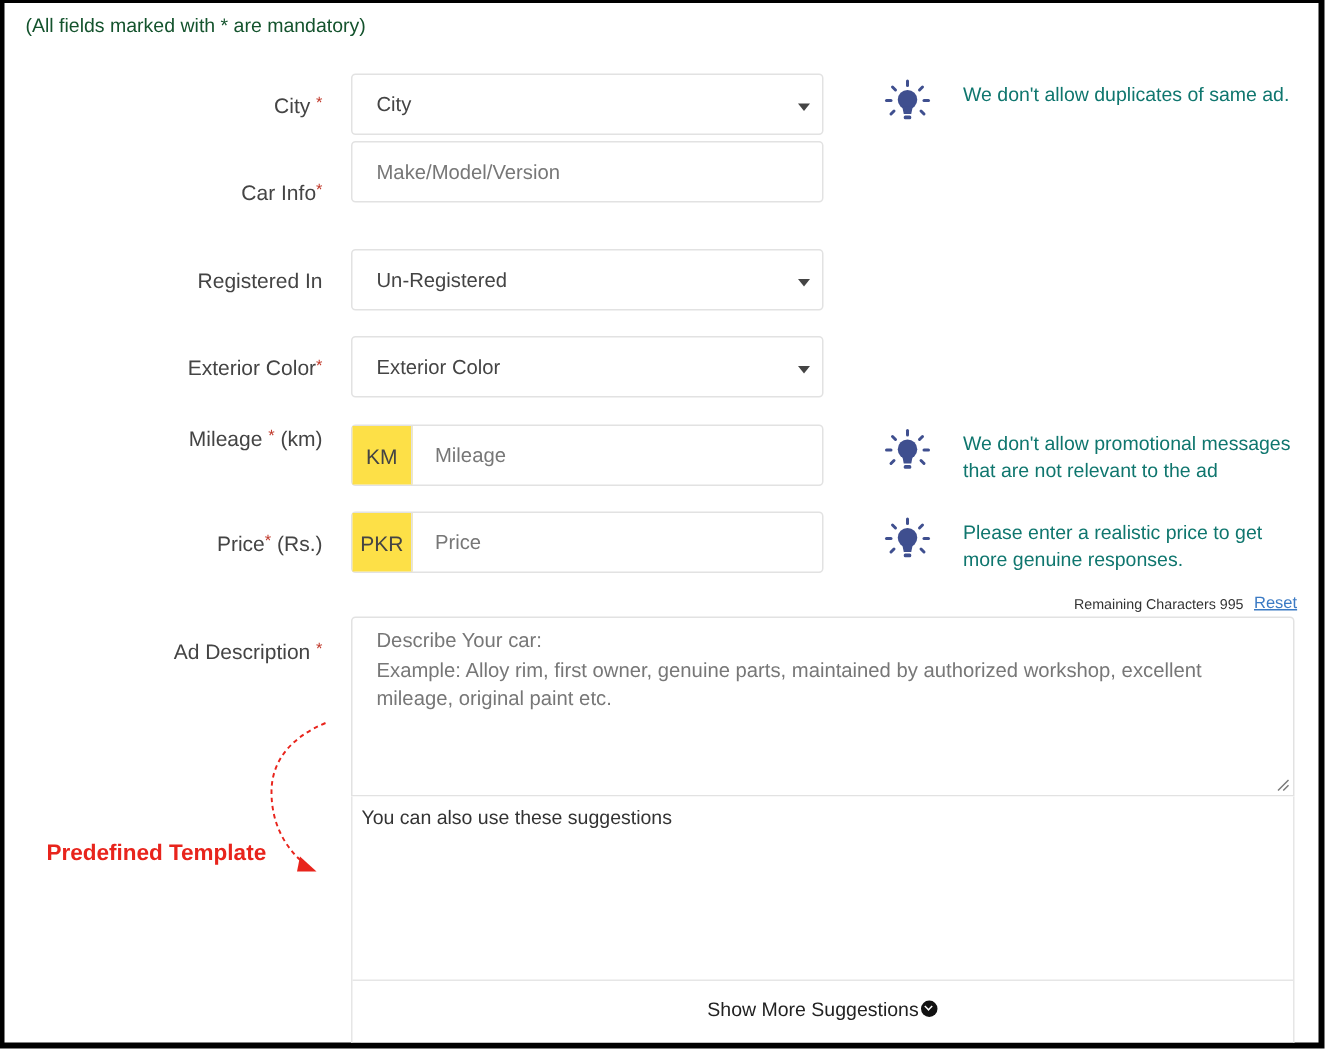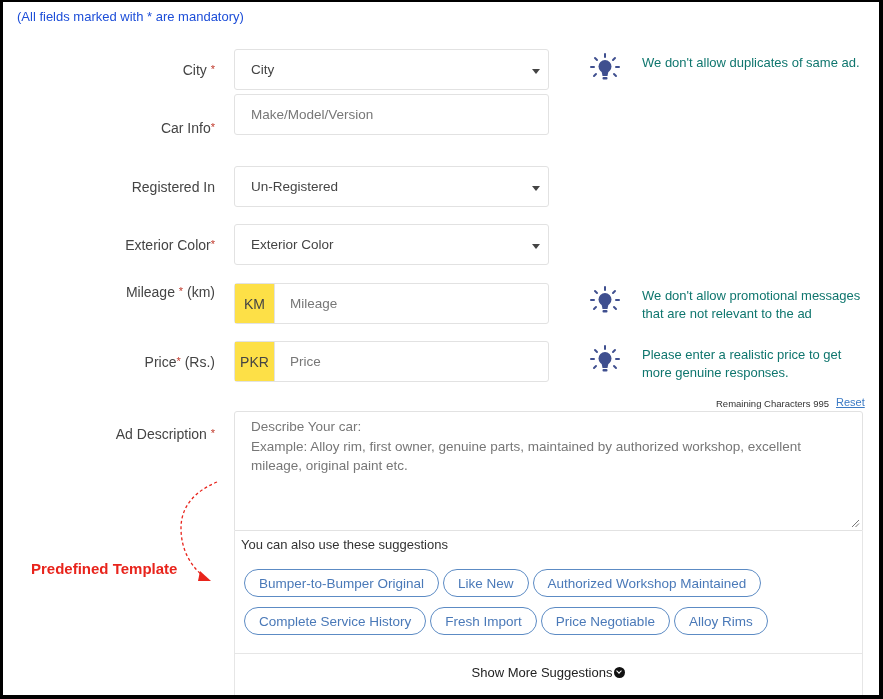--- a/index.html
+++ b/index.html
@@ -6,21 +6,21 @@
   body {
     width:883px; height:699px; overflow:hidden; background:#000;
     font-family:"Liberation Sans", "DejaVu Sans", sans-serif;
     color:#333;
   }
   .frame {
     position:absolute; left:3px; top:2px; width:876px; height:693px;
     background:#fff; overflow:hidden;
   }
   .abs { position:absolute; }
-  .note { left:14px; top:7px; font-size:13px; color:#1d4ed8; }
+  .note { left:14px; top:7px; font-size:13px; color:#14532d; }
   .label {
     position:absolute; right:0; font-size:14px; color:#444; text-align:right; white-space:nowrap;
   }
   .labelcol { position:absolute; left:0; width:212px; height:686px; }
   .req { color:#c0392b; font-size:11px; vertical-align:top; position:relative; top:1px; }
   .field {
     position:absolute; left:231px; width:315px; height:41px;
     border:1px solid #e2e2e2; border-radius:3px; background:#fff; box-sizing:border-box;
   }
   .field .txt { position:absolute; left:16px; top:12px; font-size:13.5px; color:#444; }
@@ -171,24 +171,20 @@
     <div class="ph" style="white-space:pre-line;">Describe Your car:
 Example: Alloy rim, first owner, genuine parts, maintained by authorized workshop, excellent mileage, original paint etc.</div>
     <svg class="grip" width="9" height="9" viewBox="0 0 9 9">
       <line x1="1" y1="8" x2="8" y2="1" stroke="#777" stroke-width="1"></line>
       <line x1="4.5" y1="8" x2="8" y2="4.5" stroke="#777" stroke-width="1"></line>
     </svg>
   </div>
 
   <div class="sugbox">
     <div class="sugtitle">You can also use these suggestions</div>
-    <div class="chips">
-      <span class="chip">Bumper-to-Bumper Original</span><span class="chip">Like New</span><span class="chip">Authorized Workshop Maintained</span><br>
-      <span class="chip">Complete Service History</span><span class="chip">Fresh Import</span><span class="chip">Price Negotiable</span><span class="chip">Alloy Rims</span>
-    </div>
     <div class="showmore">
       <span>Show More Suggestions</span><span class="chev"></span>
     </div>
   </div>
 
   <div class="annot">Predefined Template</div>
   <svg class="arrow" width="50" height="110" viewBox="0 0 50 110">
     <path d="M44 4 C 20 14, 8 30, 8 50 C 8 70, 16 86, 30 98" fill="none" stroke="#e8241c" stroke-width="1.3" stroke-dasharray="3,2.5"></path>
     <path d="M27 93 L38 103 L25 103 Z" fill="#e8241c"></path>
   </svg>

